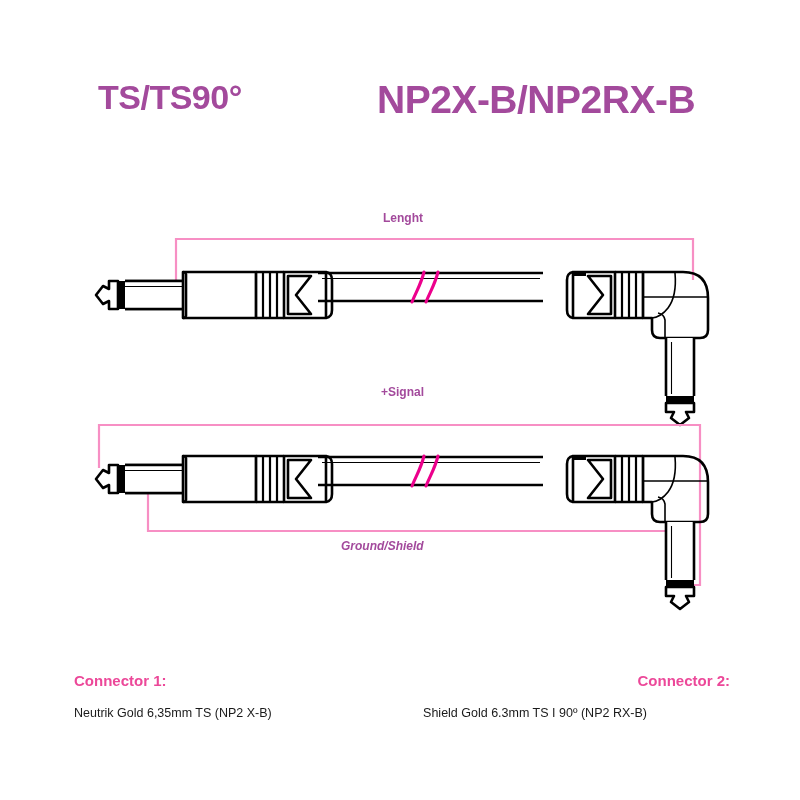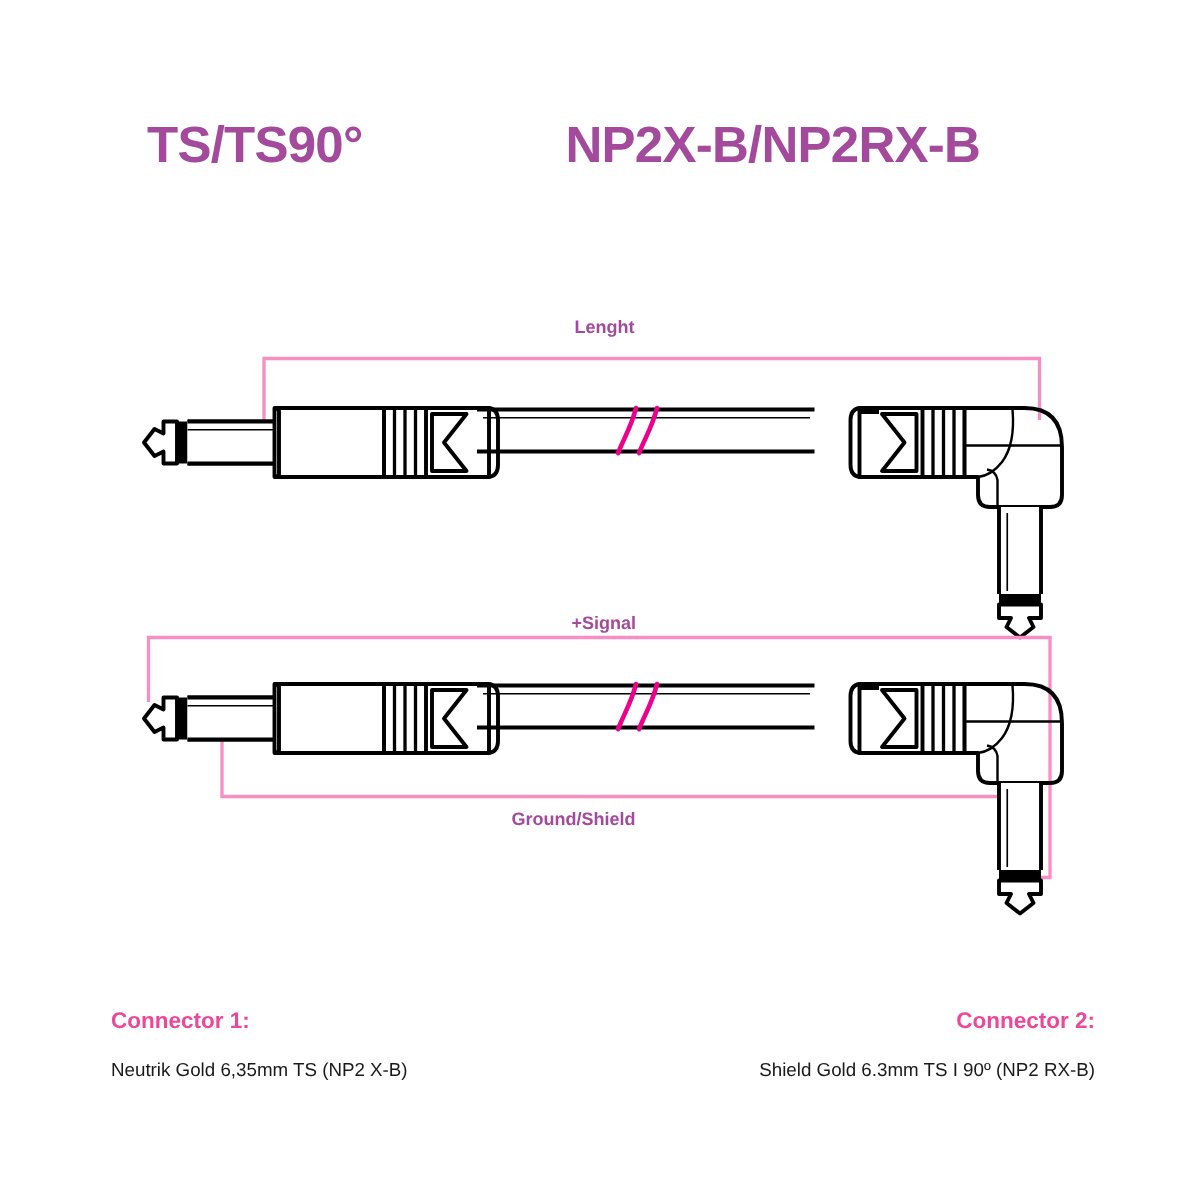--- a/index.html
+++ b/index.html
@@ -41,38 +41,38 @@
     font-size: 34px;
     font-weight: bold;
     color: #a34a9c;
     letter-spacing: -0.5px;
     white-space: nowrap;
   }
   .title-models {
     position: absolute;
     left: 357px;
     top: 0;
-    font-size: 34px;
+    font-size: 39px;
     font-weight: bold;
     color: #a34a9c;
     letter-spacing: -0.5px;
     white-space: nowrap;
   }
 
   
   .diagram-label {
     position: absolute;
     font-size: 12px;
     font-weight: bold;
     color: #a34a9c;
     white-space: nowrap;
   }
   #label-length  { left: 383px; top: 211px; }
-  #label-signal  { left: 381px; top: 385px; margin-top: 23px; }
-  #label-ground  { left: 341px; top: 539px; }
+  #label-signal  { left: 381px; top: 385px; }
+  #label-ground  { left: 341px; top: 539px; font-style: italic; }
 
   
   .footer-block {
     position: absolute;
     top: 672px;
   }
   #footer-left  { left: 74px;  text-align: left;  }
   #footer-right { left: 340px; width: 390px; text-align: right; }
 
   .footer-heading {
@@ -81,20 +81,21 @@
     color: #ec4899;
     margin: 0 0 17px 0;
     white-space: nowrap;
   }
   .footer-desc {
     font-size: 12.5px;
     font-weight: normal;
     color: #1a1a1a;
     margin: 0;
     white-space: nowrap;
+    text-align: center;
   }
 
   svg { display: block; }
   .ink { fill: none; stroke: #000000; }
 </style>
 </head>
 <body>
 
 <div id="stage">
 

